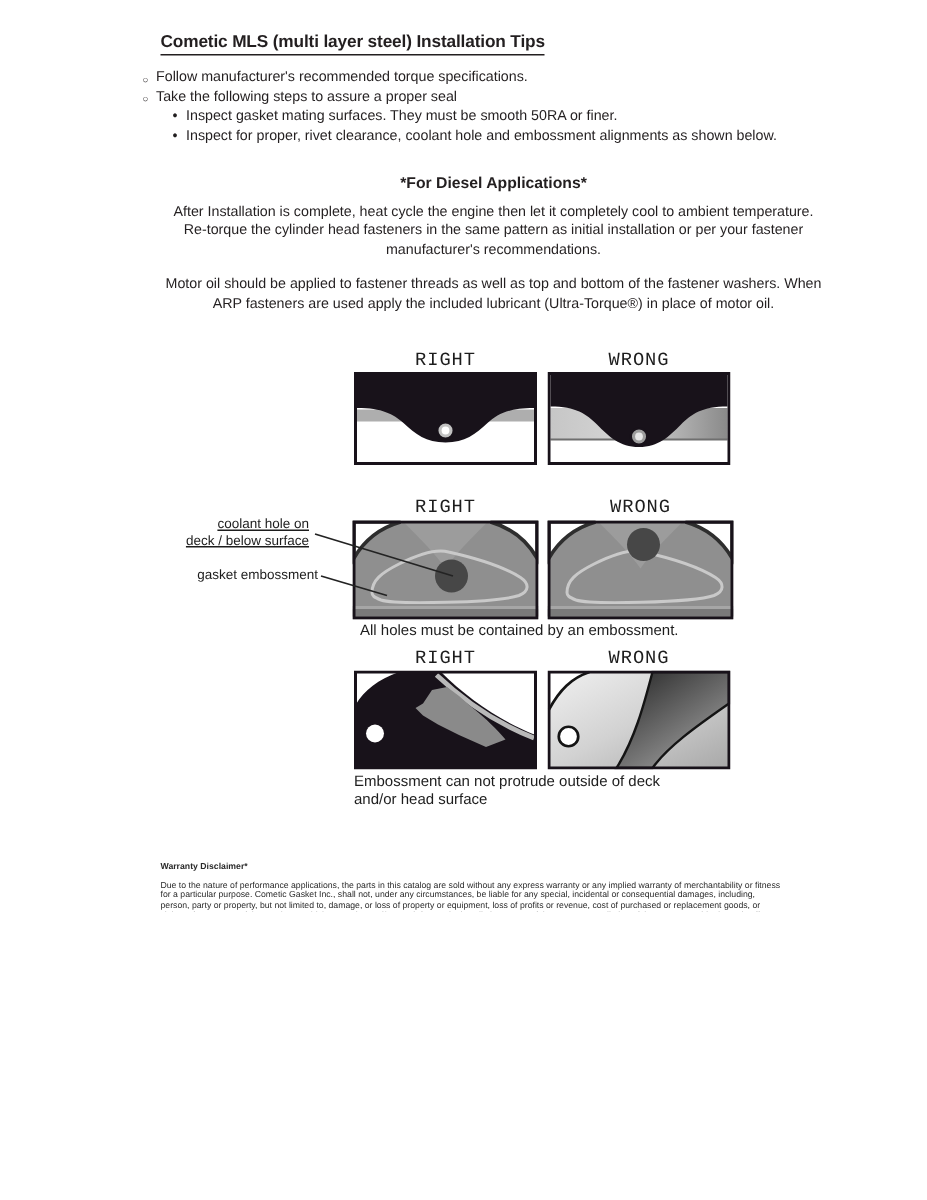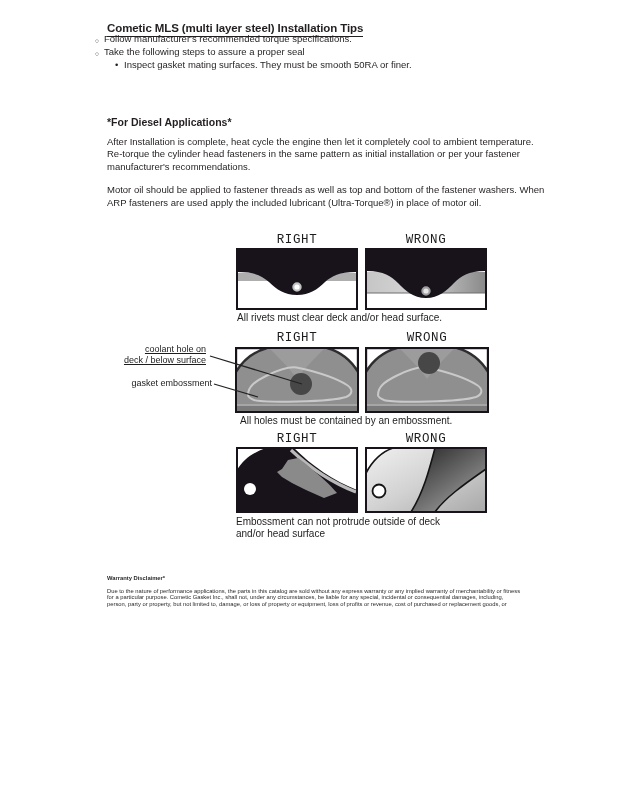--- a/index.html
+++ b/index.html
@@ -13,21 +13,21 @@
                border-bottom:1.6px solid #231f20; padding-bottom:2px; display:inline-block; }
 
   
   .bullets { font-size:9.5px; line-height:13px; width:460px; }
   .b-row { position:relative; padding-left:9px; }
   .b-row::before { content:"○"; position:absolute; left:0; top:2px; font-size:6.5px; color:#231f20; }
   .sb-row { position:relative; padding-left:9px; margin-left:20px; }
   .sb-row::before { content:"•"; position:absolute; left:0; top:0; font-size:9.5px; color:#231f20; }
 
   
-  .diesel { width:444px; font-size:9.5px; line-height:12.5px; }
+  .diesel { width:444px; font-size:9.5px; line-height:12.5px;text-align:center; }
   .diesel h2 { font-size:10.5px; font-weight:bold; margin-bottom:7px; }
   .diesel p { margin-bottom:11px; }
 
   
   .dg-label { font-size:12.5px; letter-spacing:0.6px; text-align:center; color:#1d1d1d;font-family:Liberation Mono, monospace; }
   .dg-caption { font-size:10px; line-height:11.5px; color:#1d1d1d; }
   .panel svg { display:block; }
 
   
   .ann { font-size:9px; line-height:10.5px; text-align:right; color:#1d1d1d; }
@@ -40,24 +40,25 @@
 
   .page-no { font-size:13px; color:#2b2b2b; letter-spacing:0.2px; }
 </style>
 </head>
 <body>
 
 <div id="page">
 
   <h1 class="abs doc-title" style="left:107px; top:22px;">Cometic MLS (multi layer steel) Installation Tips</h1>
 
-  <div class="abs bullets" style="left:95px; top:32px;">
+  <div class="abs bullets" style="left:95px; top:45px;">
     <div class="b-row">Follow manufacturer's recommended torque specifications.</div>
     <div class="b-row">Take the following steps to assure a proper seal</div>
     <div class="sb-row">Inspect gasket mating surfaces.  They must be smooth 50RA or finer.</div>
+    <div class="sb-row">Inspect for proper, rivet clearance, coolant hole and embossment alignments as shown below.</div>
   </div>
 
   <div class="abs diesel" style="left:107px; top:116px;">
     <h2>*For Diesel Applications*</h2>
     <p>After Installation is complete, heat cycle the engine then let it completely cool to ambient temperature. Re-torque the cylinder head fasteners in the same pattern as initial installation or per your fastener manufacturer's recommendations.</p>
     <p>Motor oil should be applied to fastener threads as well as top and bottom of the fastener washers. When ARP fasteners are used apply the included lubricant (Ultra-Torque®) in place of motor oil.</p>
   </div>
 
   <div class="abs dg-label" style="left:236px; top:233px; width:122px;">RIGHT</div>
   <div class="abs dg-label" style="left:365px; top:233px; width:122px;">WRONG</div>
@@ -85,21 +86,20 @@
       <rect x="0" y="0" width="122" height="62" fill="#ffffff"></rect>
       <rect x="2" y="24" width="118" height="21" fill="url(#g1w)"></rect>
       <line x1="2" y1="45" x2="120" y2="45" stroke="#6f6f6f" stroke-width="1.2"></line>
       <path d="M2,2 H120 V23 C103,23 96,28 89,35 C81,43 74,50 61,50 C48,50 41,43 33,35 C26,28 19,23 2,23 Z" fill="#18121a"></path>
       <circle cx="61" cy="43" r="5.5" fill="#9e9e9e" stroke="#18121a" stroke-width="1.6"></circle>
       <circle cx="61" cy="43" r="2.6" fill="#e6e6e6"></circle>
       <rect x="1" y="1" width="120" height="60" fill="none" stroke="#18121a" stroke-width="2"></rect>
     </svg>
   </div>
 
-  <div class="abs dg-caption" style="left:237px; top:312px;">All rivets must clear deck and/or head surface.</div>
 
   <div class="abs dg-label" style="left:235px; top:331px; width:124px;">RIGHT</div>
   <div class="abs dg-label" style="left:365px; top:331px; width:124px;">WRONG</div>
 
   <div class="abs ann" style="left:96px; top:344px; width:110px;text-decoration:underline;">
     <div>coolant hole on</div>
     <div>deck / below surface</div>
   </div>
   <div class="abs ann" style="left:99px; top:378px; width:113px;">gasket embossment</div>
 

